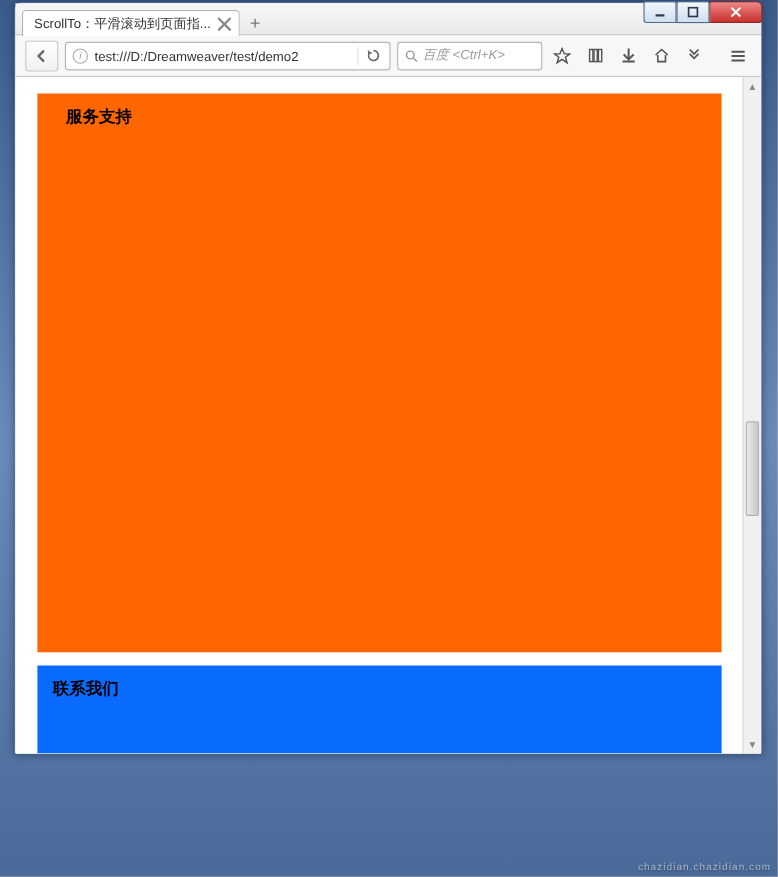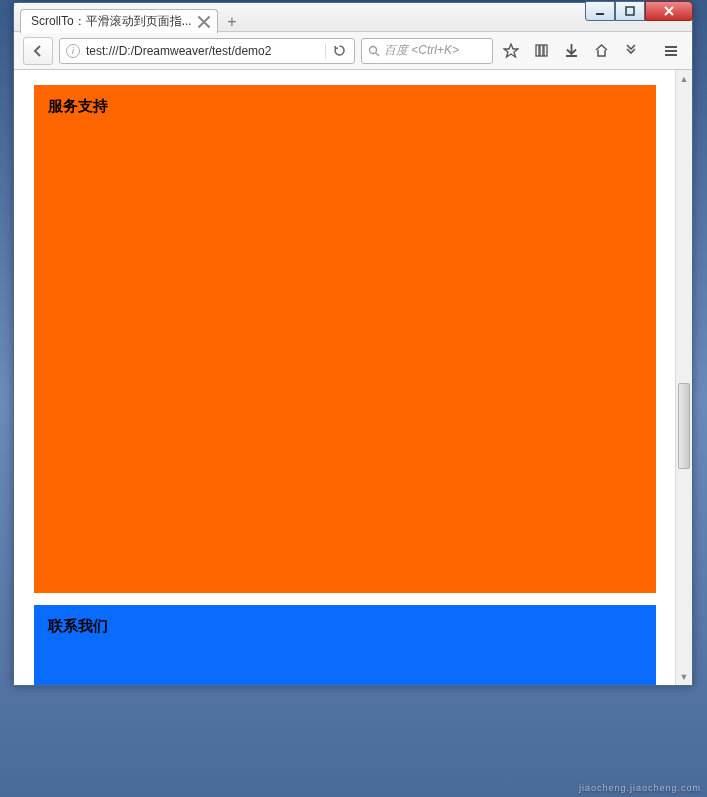--- a/index.html
+++ b/index.html
@@ -54,21 +54,21 @@
   .urlbox .spacer{width:1px;background:#ddd;height:16px;margin:0 4px;}
   .urlbox .reload {width:18px;display:flex;align-items:center;justify-content:center;color:#777;cursor:pointer;}
   .searchbox { flex:0 0 132px; color:#9a9a9a; font-style:italic; }
   .searchbox .mag{margin-right:4px;display:flex;}
   .tbicon { width:24px;height:24px;display:flex;align-items:center;justify-content:center;color:#555;cursor:pointer;}
   .menu { margin-left:auto; }
 
   
   .viewport { flex:1; position:relative; background:#fff; overflow:hidden; }
   .page { position:absolute; left:0; top:0; width:662px; height:100%; overflow:hidden; background:#fff; padding:0 20px; }
-  .section1 { margin-top:15px; width:100%; height:508px; background:#ff6600; padding:12px 14px; font-size:15px; font-weight:bold; color:#000;}
+  .section1 { margin-top:15px; width:100%; height:508px; background:#ff6600; padding:12px 26px; font-size:15px; font-weight:bold; color:#000;}
   .section2 { margin-top:12px; width:100%; height:400px; background:#0a6cff; padding:12px 14px; font-size:15px; font-weight:bold; color:#000;}
 
   
   .vscroll { position:absolute; right:0; top:0; bottom:0; width:17px; background:#f0f0f0; border-left:1px solid #dcdcdc; }
   .sbbtn { height:17px; display:flex;align-items:center;justify-content:center; color:#888; font-size:9px; cursor:pointer;}
   .track { position:absolute; top:17px; bottom:17px; left:0; right:0;}
   .thumb { position:absolute; left:2px; right:2px; top:296px; height:86px; background:linear-gradient(90deg,#e8e8e8,#c8c8c8); border:1px solid #b0b0b0; border-radius:2px; cursor:pointer;}
 
   
   .watermark {
@@ -188,14 +188,14 @@
       <div class="track">
         <div class="thumb"></div>
       </div>
       <div class="sbbtn" style="position:absolute;bottom:0;left:0;right:0">▼</div>
     </div>
   </div>
 
 </div>
 
 <div class="watermark">
-  <span class="sub">jiaocheng.jiaocheng.com</span>
+  <span class="sub">chazidian.chazidian.com</span>
 </div>
 
 </body></html>

